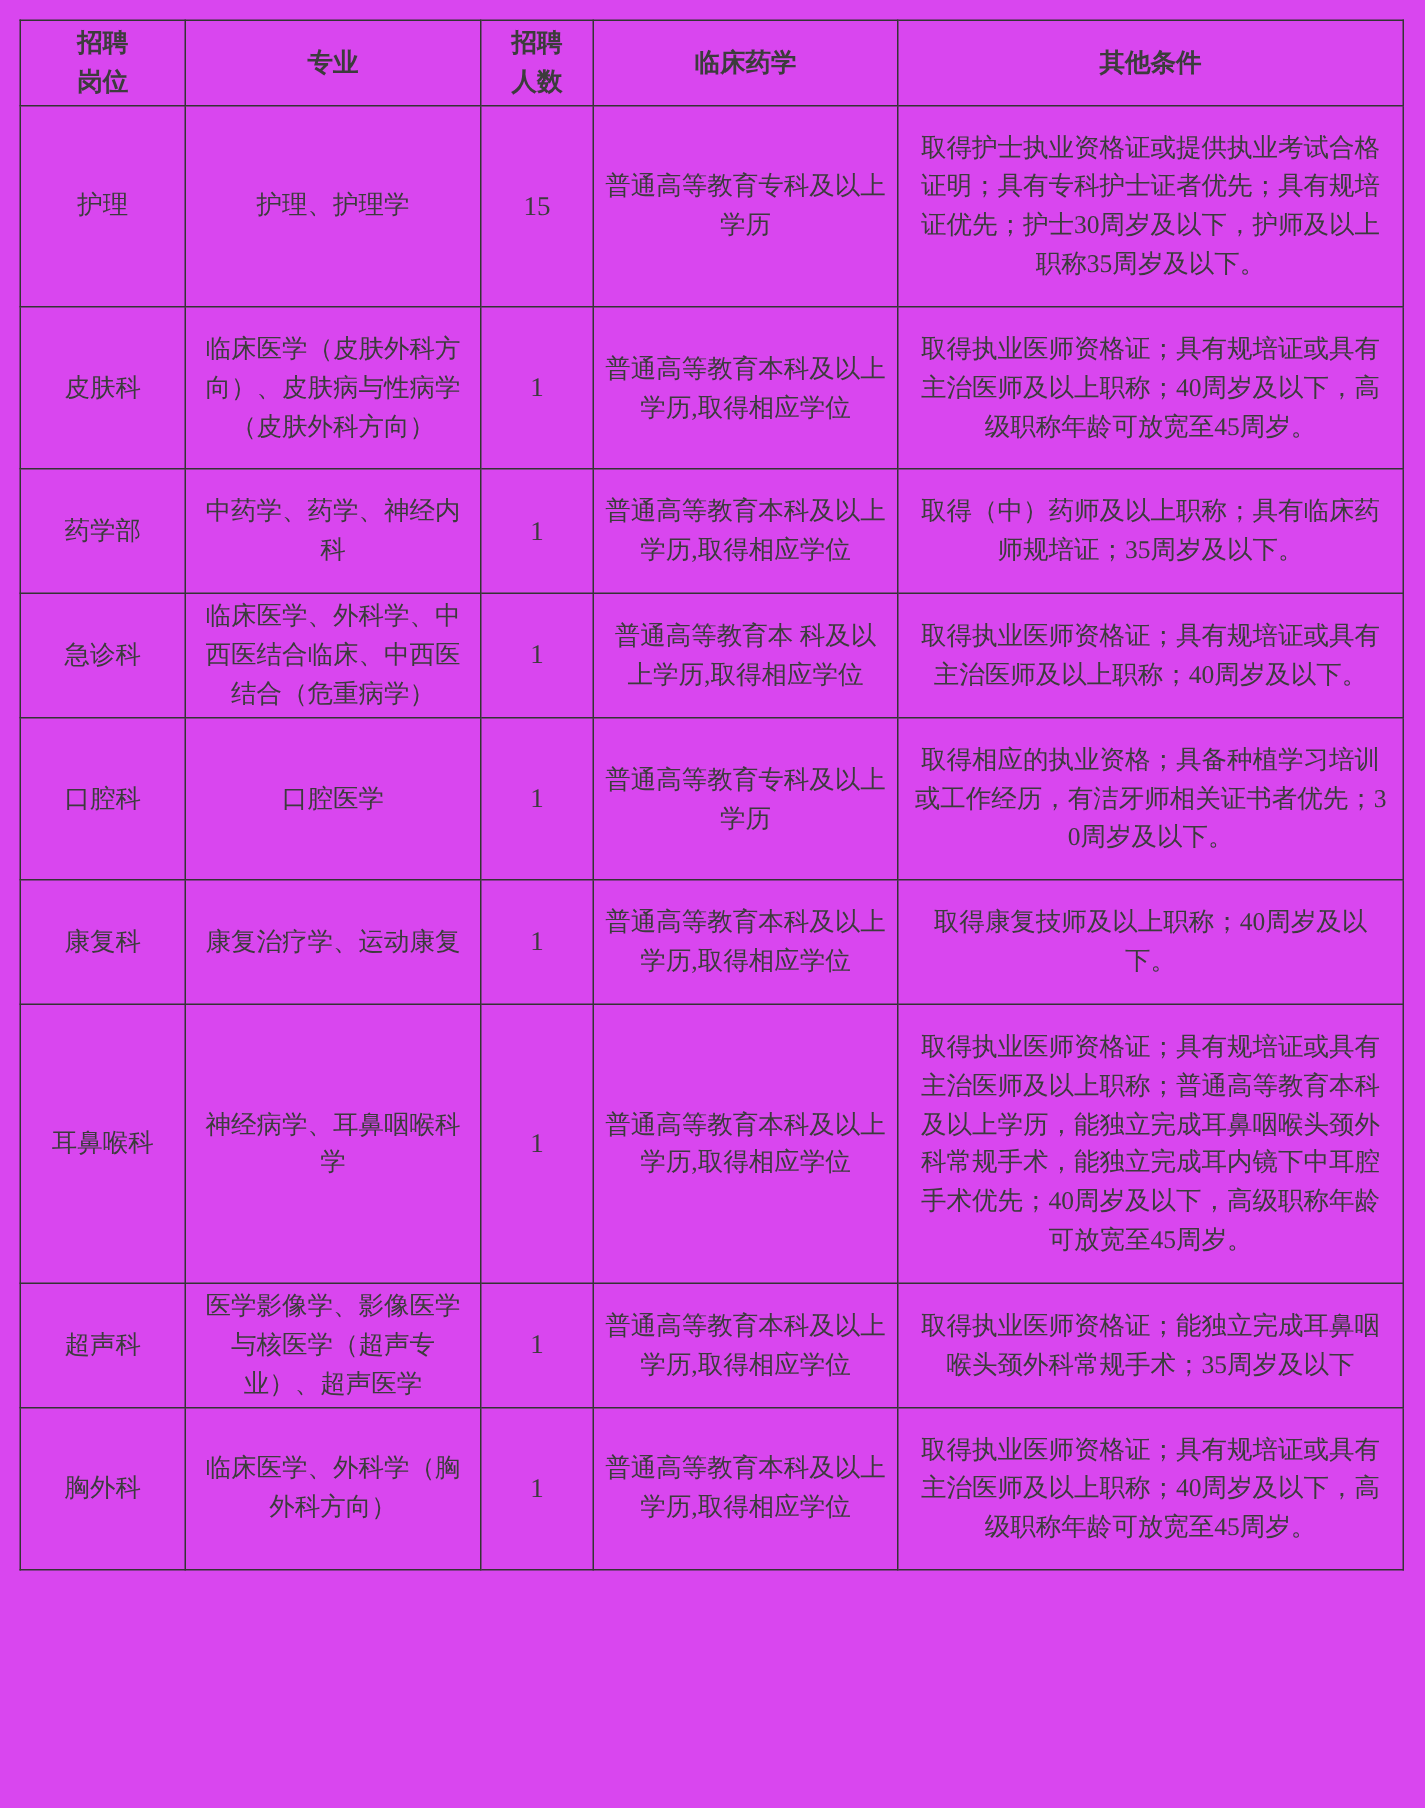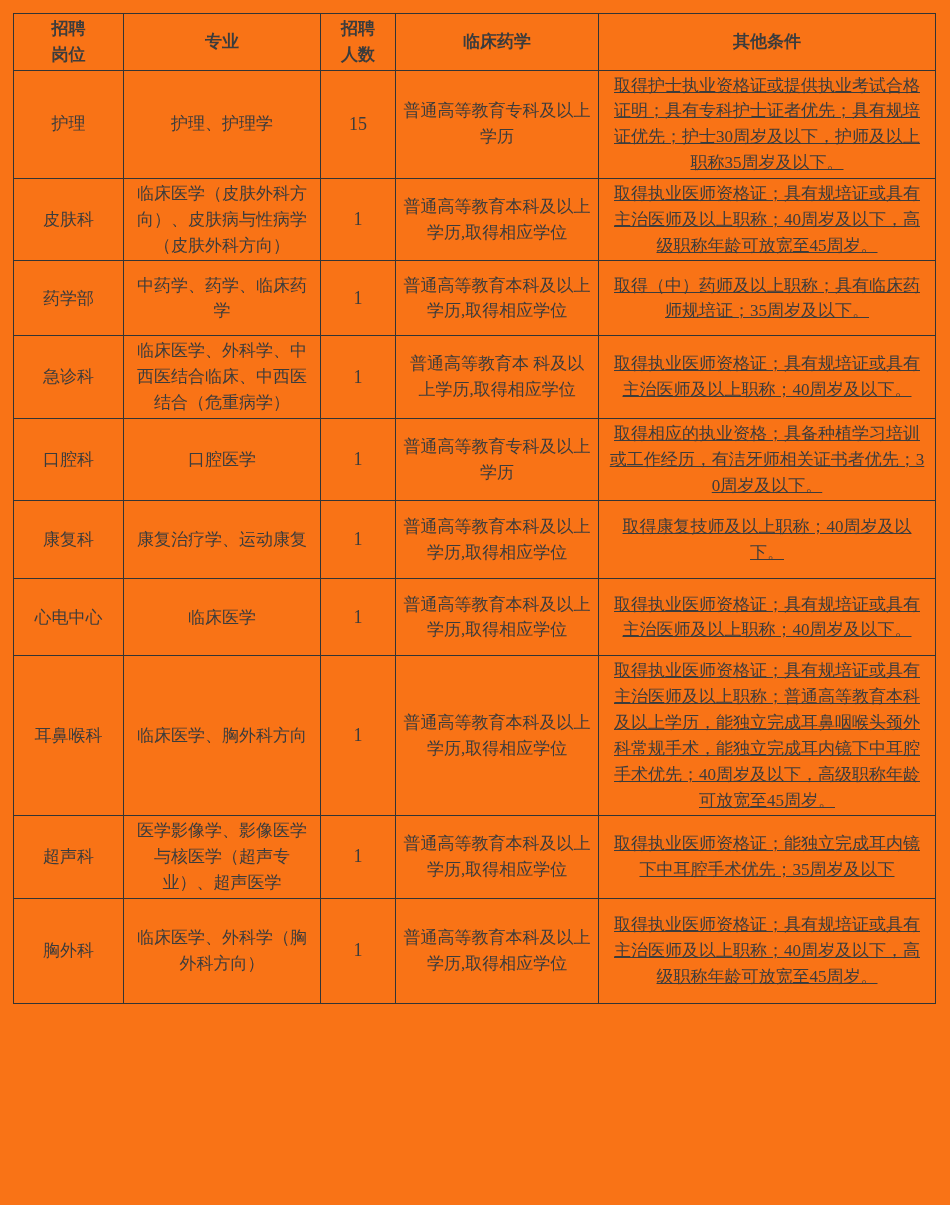--- a/index.html
+++ b/index.html
@@ -1,36 +1,36 @@
 <!DOCTYPE html>
 <html><head>
 <meta charset="utf-8">
 <style>
   html,body{margin:0;padding:0;background:#ffffff;}
   .page{
     width:950px;height:1205px;box-sizing:border-box;
-    padding:13px 15px 12px 13px;background:#f97316;
+    padding:13px 15px 12px 13px;background:#d946ef;
     font-family:"Liberation Serif","DejaVu Serif",serif;
     color:#3c3c3c;
   }
   table.recruit{
     border-collapse:collapse;table-layout:fixed;width:922px;
   }
   .recruit th,.recruit td{
     border:1.6px solid #343434;
     text-align:center;vertical-align:middle;
     font-size:17px;line-height:1.52;
     padding:2px 7px;box-sizing:border-box;
     word-break:break-all;
   }
   .recruit th{
     font-weight:bold;white-space:pre-line;font-size:17px;
   }
   .recruit td.num{font-size:18px;}
-  .recruit td.cond{padding:2px 9px;text-decoration:underline;}
+  .recruit td.cond{padding:15px 9px;}
 </style>
 </head>
 <body>
 
 <div class="page">
   <table class="recruit">
     <colgroup>
       <col style="width:110px">
       <col style="width:197px">
       <col style="width:75px">
@@ -58,21 +58,21 @@
       </tr>
       <tr style="height:82px">
         <td>皮肤科</td>
         <td>临床医学（皮肤外科方向）、皮肤病与性病学（皮肤外科方向）</td>
         <td class="num">1</td>
         <td>普通高等教育本科及以上学历,取得相应学位</td>
         <td class="cond">取得执业医师资格证；具有规培证或具有主治医师及以上职称；40周岁及以下，高级职称年龄可放宽至45周岁。</td>
       </tr>
       <tr style="height:75px">
         <td>药学部</td>
-        <td>中药学、药学、临床药学</td>
+        <td>中药学、药学、神经内科</td>
         <td class="num">1</td>
         <td>普通高等教育本科及以上学历,取得相应学位</td>
         <td class="cond">取得（中）药师及以上职称；具有临床药师规培证；35周岁及以下。</td>
       </tr>
       <tr style="height:76px">
         <td>急诊科</td>
         <td>临床医学、外科学、中西医结合临床、中西医结合（危重病学）</td>
         <td class="num">1</td>
         <td>普通高等教育本 科及以上学历,取得相应学位</td>
         <td class="cond">取得执业医师资格证；具有规培证或具有主治医师及以上职称；40周岁及以下。</td>
@@ -84,40 +84,33 @@
         <td>普通高等教育专科及以上学历</td>
         <td class="cond">取得相应的执业资格；具备种植学习培训或工作经历，有洁牙师相关证书者优先；30周岁及以下。</td>
       </tr>
       <tr style="height:78px">
         <td>康复科</td>
         <td>康复治疗学、运动康复</td>
         <td class="num">1</td>
         <td>普通高等教育本科及以上学历,取得相应学位</td>
         <td class="cond">取得康复技师及以上职称；40周岁及以下。</td>
       </tr>
-      <tr style="height:77px">
-        <td>心电中心</td>
-        <td>临床医学</td>
-        <td class="num">1</td>
-        <td>普通高等教育本科及以上学历,取得相应学位</td>
-        <td class="cond">取得执业医师资格证；具有规培证或具有主治医师及以上职称；40周岁及以下。</td>
-      </tr>
       <tr style="height:145px">
         <td>耳鼻喉科</td>
-        <td>临床医学、胸外科方向</td>
+        <td>神经病学、耳鼻咽喉科学</td>
         <td class="num">1</td>
         <td>普通高等教育本科及以上学历,取得相应学位</td>
         <td class="cond">取得执业医师资格证；具有规培证或具有主治医师及以上职称；普通高等教育本科及以上学历，能独立完成耳鼻咽喉头颈外科常规手术，能独立完成耳内镜下中耳腔手术优先；40周岁及以下，高级职称年龄可放宽至45周岁。</td>
       </tr>
       <tr style="height:80px">
         <td>超声科</td>
         <td>医学影像学、影像医学与核医学（超声专业）、超声医学</td>
         <td class="num">1</td>
         <td>普通高等教育本科及以上学历,取得相应学位</td>
-        <td class="cond">取得执业医师资格证；能独立完成耳内镜下中耳腔手术优先；35周岁及以下</td>
+        <td class="cond">取得执业医师资格证；能独立完成耳鼻咽喉头颈外科常规手术；35周岁及以下</td>
       </tr>
       <tr style="height:105px">
         <td>胸外科</td>
         <td>临床医学、外科学（胸外科方向）</td>
         <td class="num">1</td>
         <td>普通高等教育本科及以上学历,取得相应学位</td>
         <td class="cond">取得执业医师资格证；具有规培证或具有主治医师及以上职称；40周岁及以下，高级职称年龄可放宽至45周岁。</td>
       </tr>
     </tbody>
   </table>

